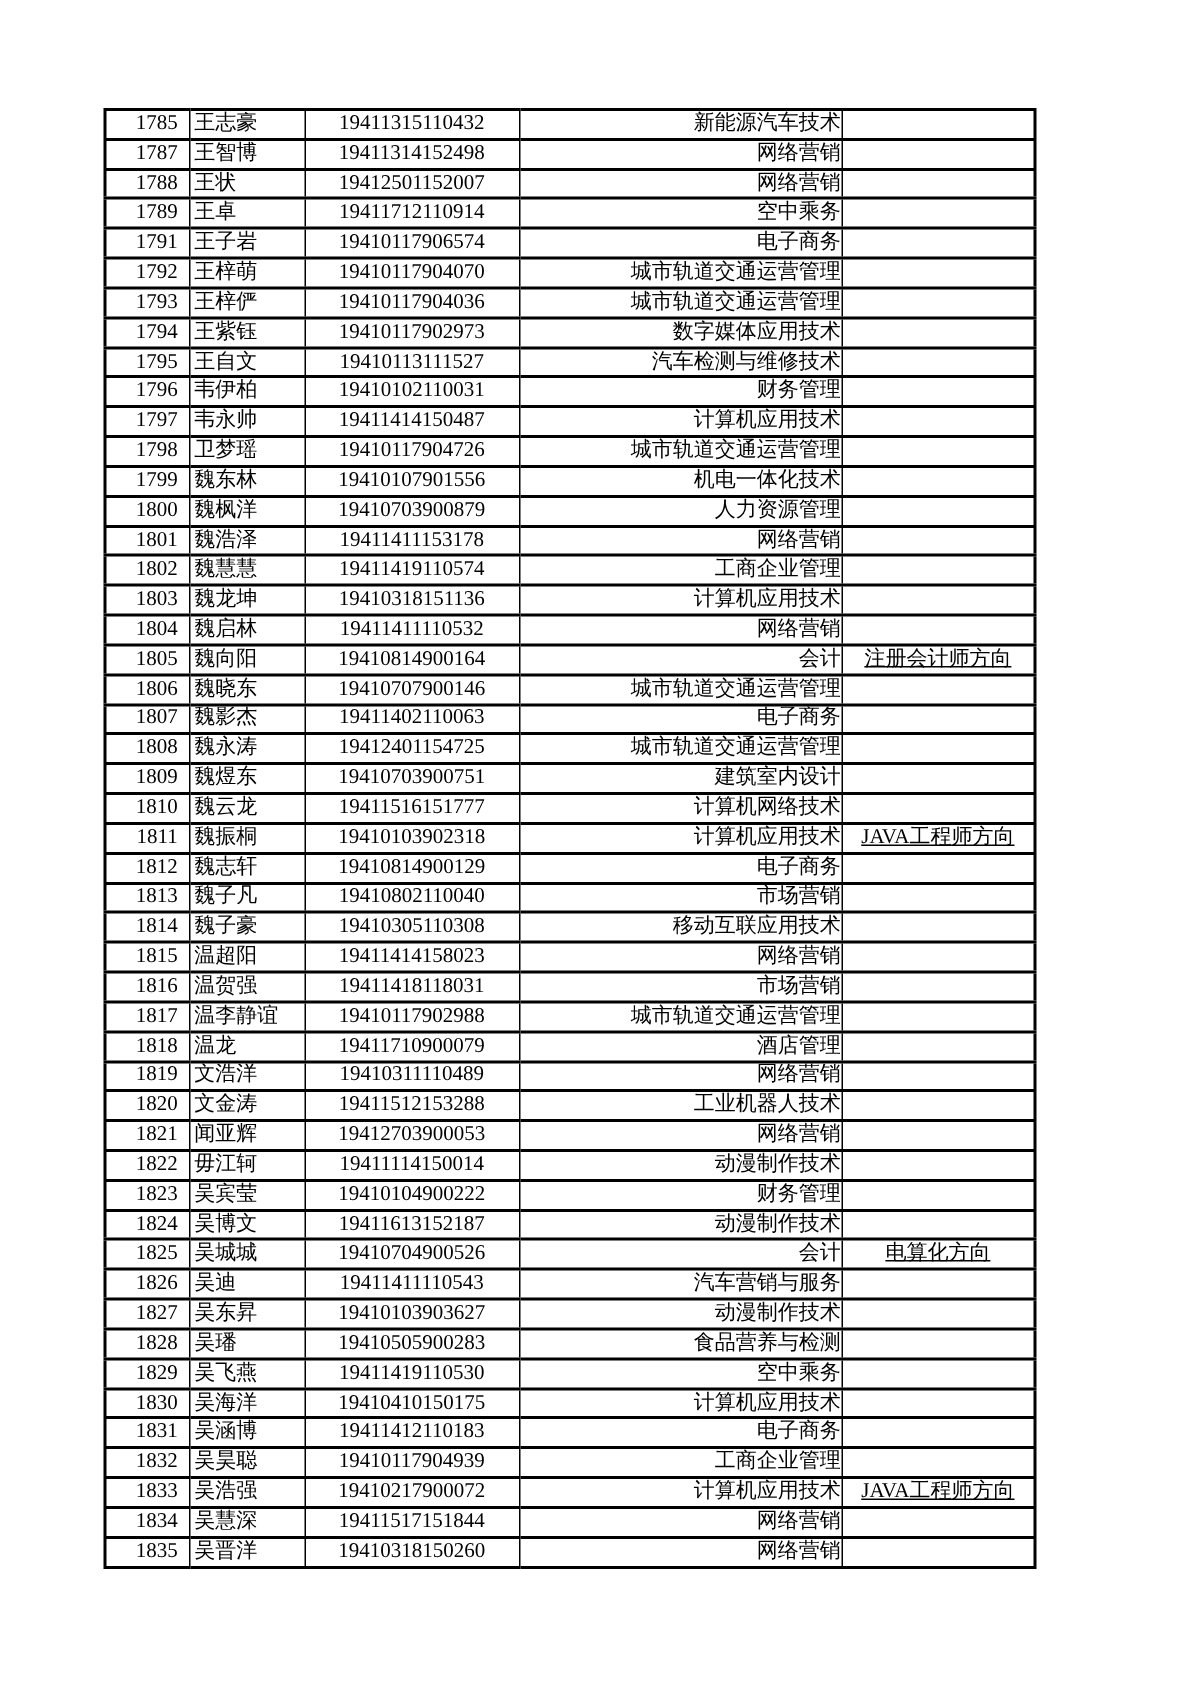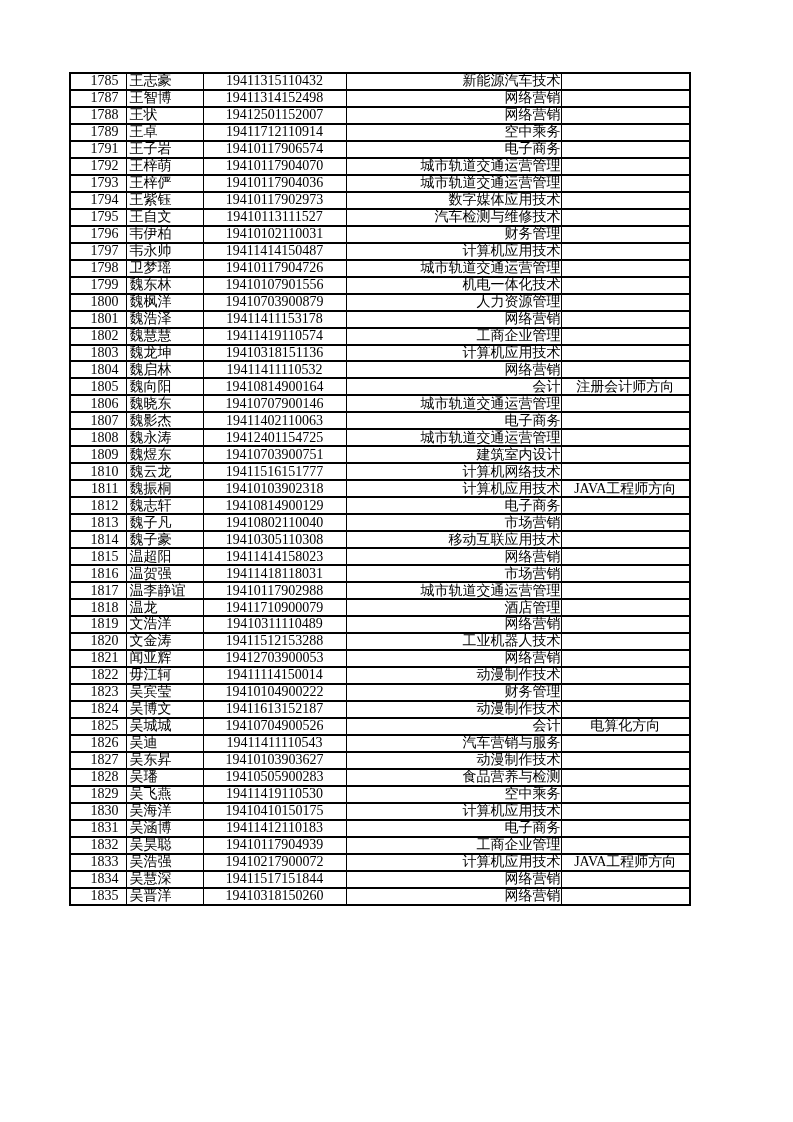--- a/index.html
+++ b/index.html
@@ -12,21 +12,21 @@
     height: 1122px;
     position: relative;
     font-family: "Liberation Serif", "DejaVu Serif", serif;
     color: #000000;
   }
   .sheet {
     position: absolute;
     left: 69px;
     top: 72px;
     width: 620px;
-    height: 834px;
+    height: 974px;
   }
   table.roster {
     width: 100%;
     height: 100%;
     border-collapse: collapse;
     table-layout: fixed;
     border: 2px solid #000;
   }
   table.roster td {
     border: 1px solid #000;
@@ -42,21 +42,21 @@
   col.c-no        { width: 56px; }
   col.c-name      { width: 77px; }
   col.c-id        { width: 143px; }
   col.c-major     { width: 215px; }
   col.c-direction { width: 129px; }
 
   table.roster td:nth-child(1) { text-align: right;  padding-right: 7px; }
   table.roster td:nth-child(2) { text-align: left;   padding-left: 3px; margin-left: 24px;  }
   table.roster td:nth-child(3) { text-align: center; margin-top: 37px; }
   table.roster td:nth-child(4) { text-align: right; }
-  table.roster td:nth-child(5) { text-align: center; }
+  table.roster td:nth-child(5) { text-align: center; text-decoration: underline; }
 </style>
 </head>
 <body>
 
 <div class="sheet">
   <table class="roster">
     <colgroup>
       <col class="c-no">
       <col class="c-name">
       <col class="c-id">

